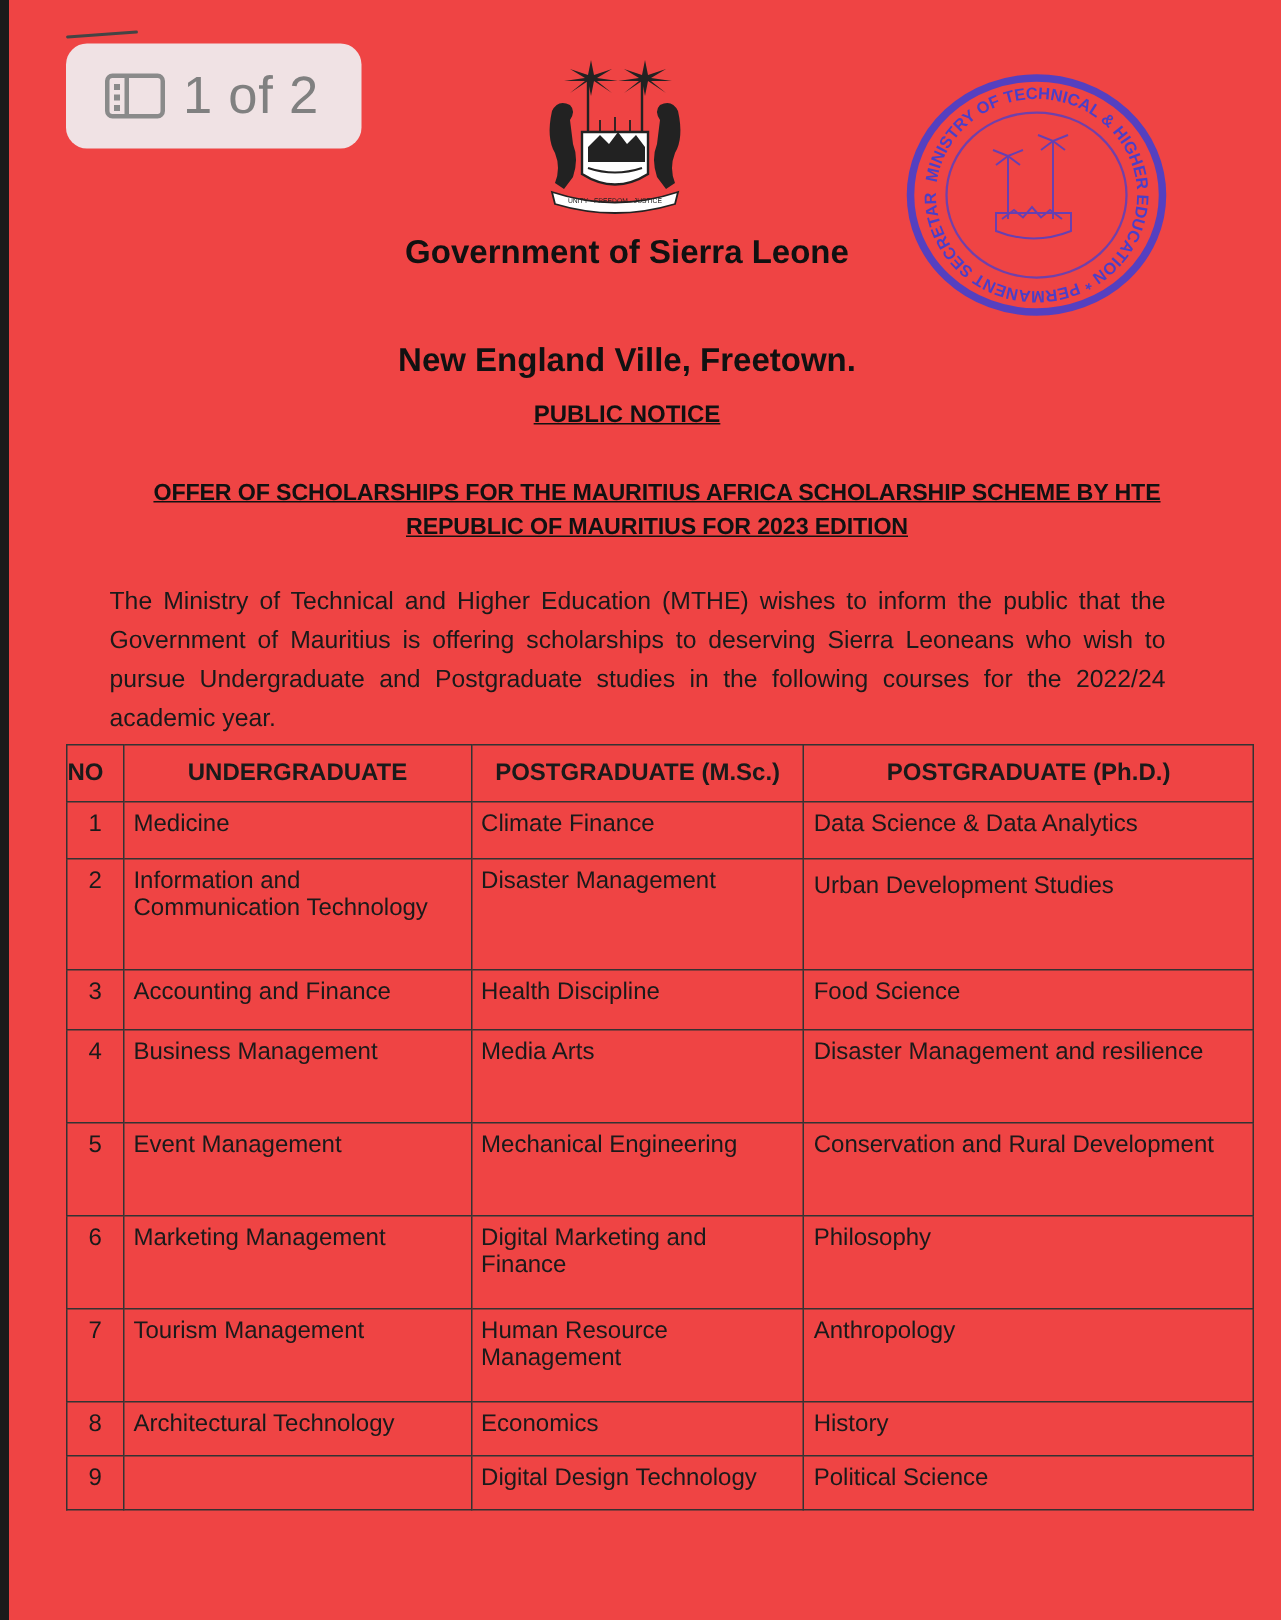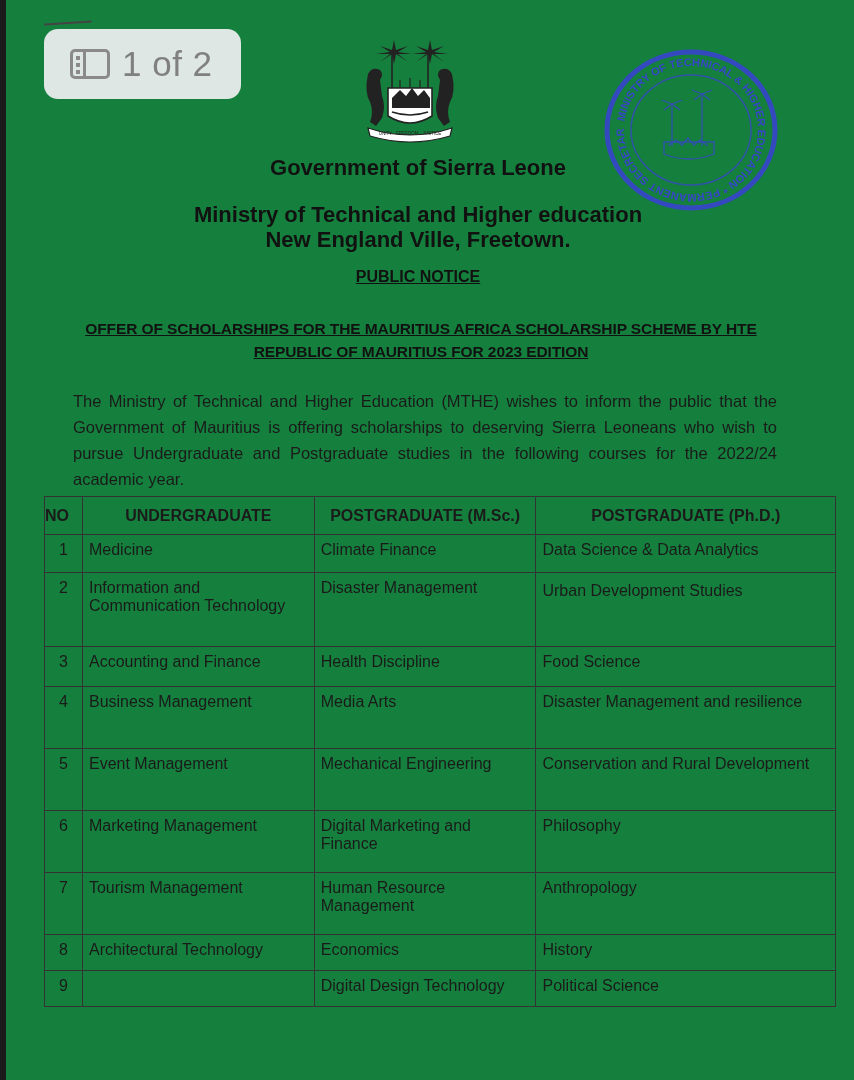--- a/index.html
+++ b/index.html
@@ -1,19 +1,19 @@
 <!DOCTYPE html>
 <html><head>
   <meta charset="utf-8">
   <style>
     * { box-sizing: border-box; margin: 0; padding: 0; }
     html, body { width: 854px; height: 1080px; overflow: hidden; background: #1a1a1a; }
     .page {
       position: absolute; left: 6px; top: 0; width: 848px; height: 1080px;
-      background: #15803d;
+      background: #ef4444;
       font-family: "Liberation Sans", "DejaVu Sans", sans-serif;
       color: #1c1c1c;
     }
     .pen-mark {
       position: absolute; left: 38px; top: 22px; width: 48px; height: 2px;
       background: #444; transform: rotate(-4deg); border-radius: 1px;
     }
     .page-indicator {
       position: absolute; left: 38px; top: 29px; width: 197px; height: 70px;
       background: rgba(240,240,242,0.92); border-radius: 14px;
@@ -41,21 +41,21 @@
     }
     .hdr {
       position: absolute; left: 0; width: 848px; text-align: center;
       font-weight: bold; font-size: 22px; color: #111;
     }
     .hdr.gov { top: 155px; left: 0; width: 824px; }
     .hdr.min { top: 202px; left: 0; width: 824px; }
     .hdr.addr { top: 227px; left: 0; width: 824px; }
     .hdr.notice { top: 268px; left: 0; width: 824px; text-decoration: underline; font-size: 16px; }
     .title {
-      position: absolute; left: 63px; width: 704px; text-align: center;
+      position: absolute; left: 80px; width: 704px; text-align: center;
       font-weight: bold; font-size: 15.5px; text-decoration: underline; color: #111;
       letter-spacing: -0.1px;
     }
     .title.t1 { top: 320px; }
     .title.t2 { top: 343px; }
     .intro {
       position: absolute; left: 67px; top: 388px; width: 704px;
       font-size: 16.5px; line-height: 26px; color: #1a1a1a; text-align: justify;
     }
     table.courses {
@@ -131,21 +131,20 @@
       <line x1="70" y1="58" x2="70" y2="100"></line>
       <line x1="100" y1="48" x2="100" y2="100"></line>
       <path d="M70 58 l-10 -4 M70 58 l10 -4 M70 58 l-8 6 M70 58 l8 6"></path>
       <path d="M100 48 l-10 -4 M100 48 l10 -4 M100 48 l-8 6 M100 48 l8 6"></path>
       <path d="M62 96 h50 v12 q-25 10 -50 0z"></path>
       <path d="M66 100 l8 -6 l6 5 l6 -7 l6 7 l6 -5 l8 6"></path>
     </g>
   </svg>
 
   <div class="hdr gov">Government of Sierra Leone</div>
-  <div class="hdr min">Ministry of Technical and Higher education</div>
   <div class="hdr addr">New England Ville, Freetown.</div>
   <div class="hdr notice">PUBLIC NOTICE</div>
 
   <div class="title t1">OFFER OF SCHOLARSHIPS FOR THE MAURITIUS AFRICA SCHOLARSHIP SCHEME BY HTE</div>
   <div class="title t2">REPUBLIC OF MAURITIUS FOR 2023 EDITION</div>
 
   <p class="intro">The Ministry of Technical and Higher Education (MTHE) wishes to inform the public that the Government of Mauritius is offering scholarships to deserving Sierra Leoneans who wish to pursue Undergraduate and Postgraduate studies in the following courses for the 2022/24 academic year.</p>
 
   <table class="courses">
     <colgroup>

